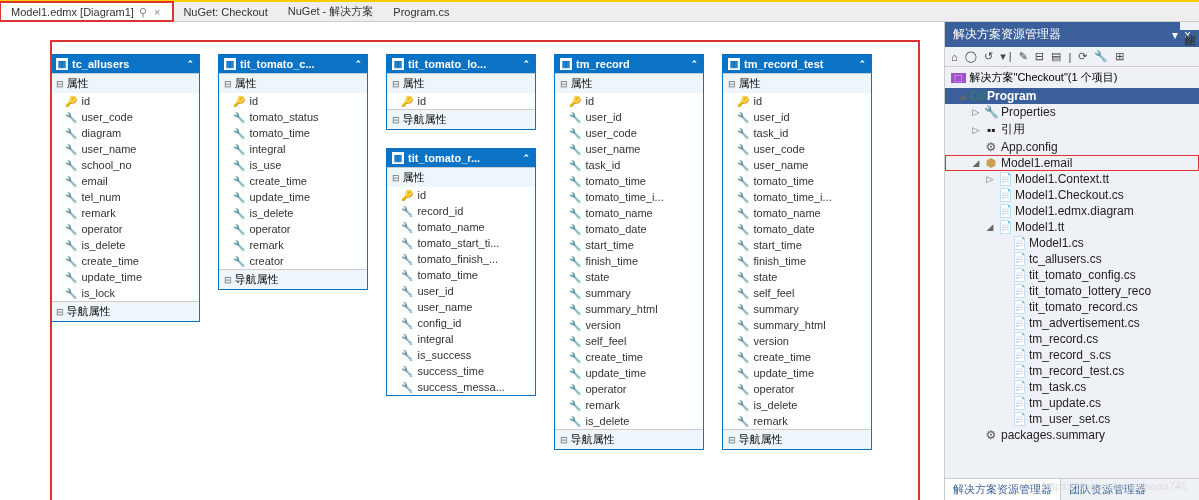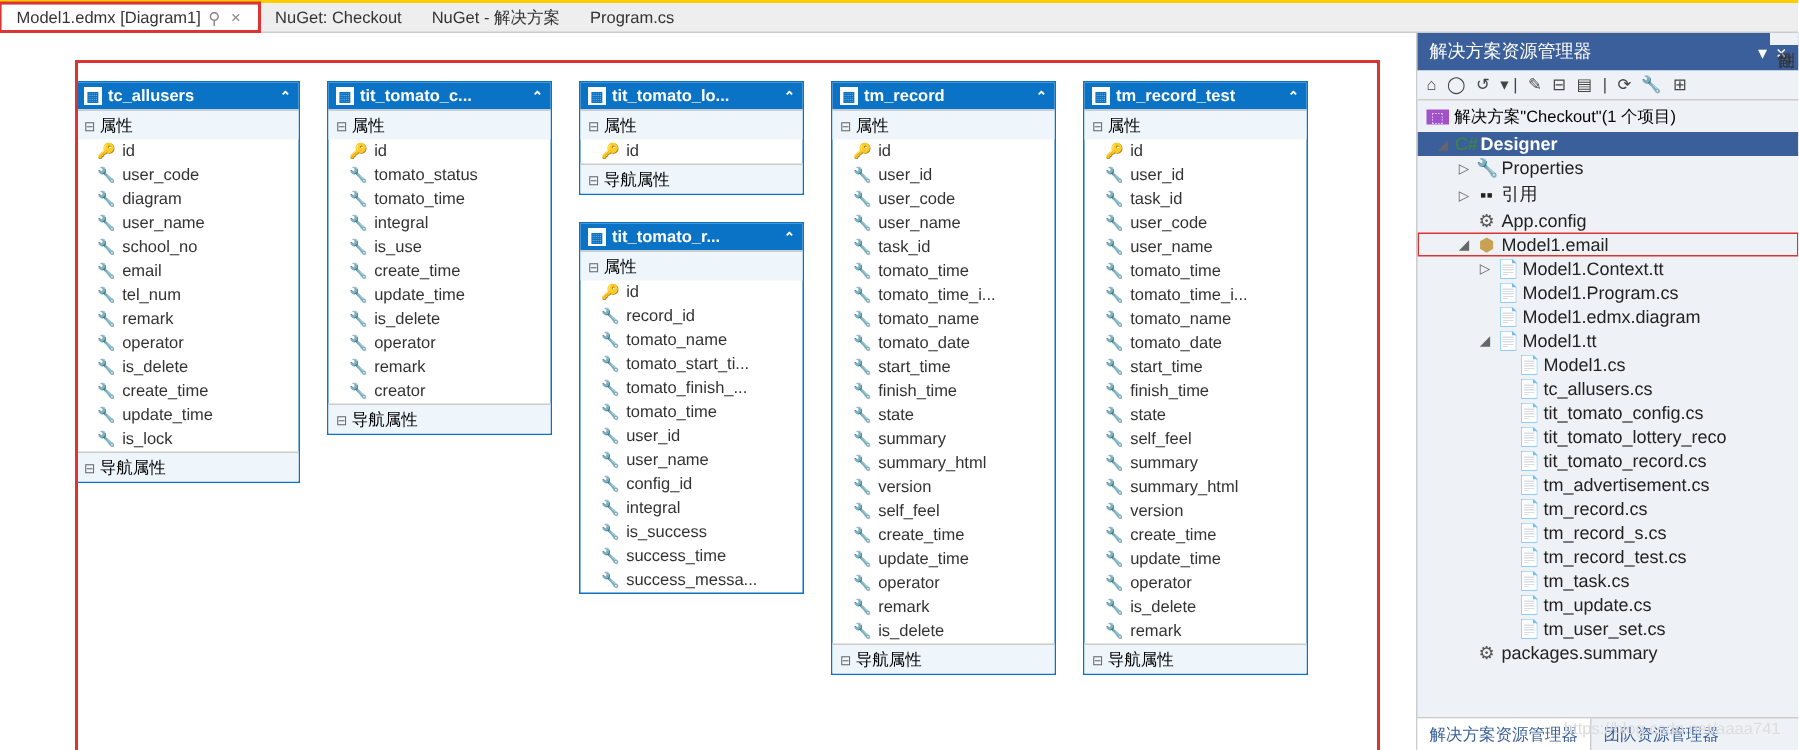--- a/index.html
+++ b/index.html
@@ -487,21 +487,21 @@
       <span>⊞</span>
     </div>
     <div class="crumb">
       <span class="icon">⬚</span>
       <span>解决方案"Checkout"(1 个项目)</span>
     </div>
     <div class="tree">
       <div class="node sel" style="padding-left:12px">
         <span class="tw">◢</span>
           <span class="ic i-cs">C#</span>
-        <b>Designer</b>
+        <b>Program</b>
       </div>
       <div class="node" style="padding-left:26px">
           <span class="tw">▷</span>
           <span class="ic">🔧</span>
           <span>Properties</span>
         </div>
       <div class="node" style="padding-left:26px">
           <span class="tw">▷</span>
           <span class="ic">▪▪</span>
           <span>引用</span>
@@ -517,21 +517,21 @@
           <span>Model1.email</span>
         </div>
       <div class="node" style="padding-left:40px">
           <span class="tw">▷</span>
           <span class="ic">📄</span>
           <span>Model1.Context.tt</span>
         </div>
       <div class="node" style="padding-left:40px">
           <span class="tw"></span>
           <span class="ic i-cs">📄</span>
-          <span>Model1.Program.cs</span>
+          <span>Model1.Checkout.cs</span>
         </div>
       <div class="node" style="padding-left:40px">
           <span class="tw"></span>
           <span class="ic">📄</span>
           <span>Model1.edmx.diagram</span>
         </div>
       <div class="node" style="padding-left:40px">
           <span class="tw">◢</span>
           <span class="ic">📄</span>
           <span>Model1.tt</span>

